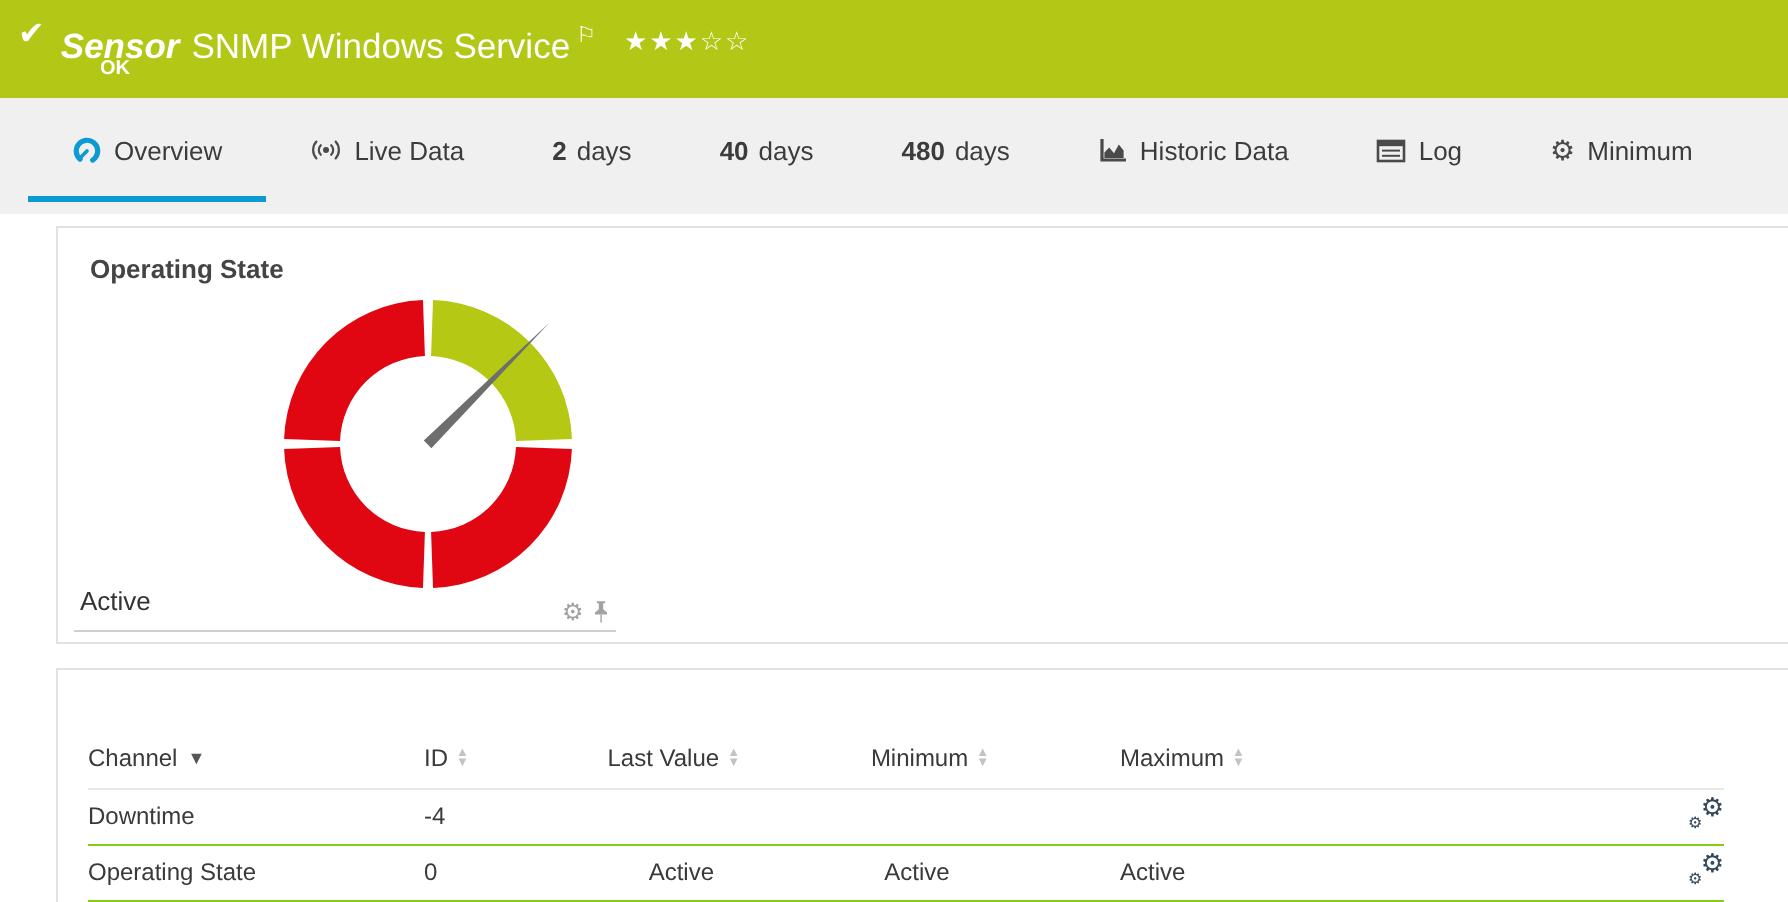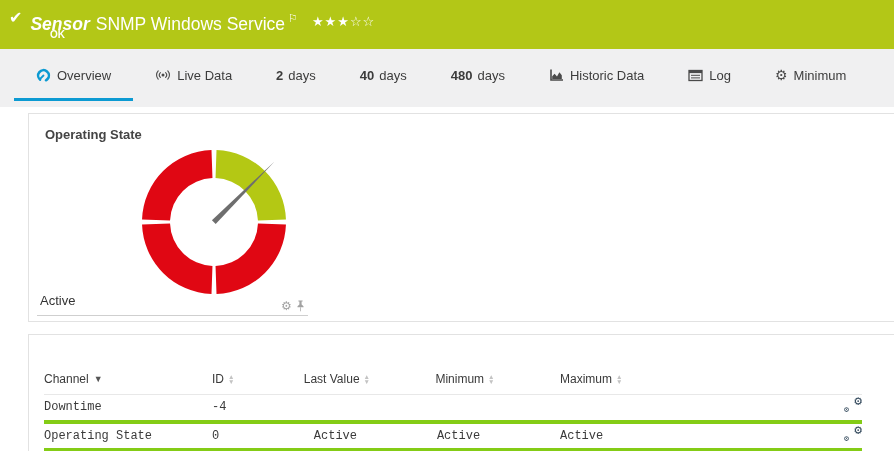--- a/index.html
+++ b/index.html
@@ -35,21 +35,21 @@
   .pg-value { position:absolute; left:11px; top:179px; font-size:13px; color:#333; }
   .pg-foot-line { position:absolute; left:8px; top:201px; width:271px; border-top:1px solid #cfcfcf; }
   .pg-foot-icons { position:absolute; left:252px; top:186px; display:flex; align-items:center; color:#a2a2a2; }
   .pg-foot-icons .g { font-size:12px; line-height:12px; margin-right:3px; }
   .gauge-svg { position:absolute; left:95px; top:18px; }
 
   
   .ch-table { position:absolute; left:15px; top:30px; width:818px; border-collapse:collapse; font-size:12px; color:#3a3a3a; }
   .ch-table th, .ch-table td { font-weight:normal; padding:0; white-space:nowrap; }
   .ch-table thead th { height:29px; border-bottom:1px solid #e8e8e8; vertical-align:middle; }
-  .ch-table tbody td { height:28px; border-bottom:4px solid #84cc16; vertical-align:middle;font-family:Liberation Mono, monospace; }
+  .ch-table tbody td { height:28px; border-bottom:1px solid #84cc16; vertical-align:middle; }
   .c-channel { width:168px; text-align:left; padding-left:13px;margin-left:48px; }
   .c-id      { width:88px;  text-align:left; }
   .c-last    { width:70px;  text-align:right; }
   .c-min     { width:190px; text-align:center; }
   .c-max     { width:152px; text-align:left; }
   .c-set     { text-align:right; padding-right:22px; }
   td.c-last, td.c-min, td.c-max { padding-right:13px; }
   .hflex { display:inline-flex; align-items:center; }
   .sort2 { display:inline-flex; flex-direction:column; margin-left:4px; color:#c3c3c3; font-size:6.5px; line-height:5px; }
   .sort1 { margin-left:5px; color:#555; font-size:9px; }

